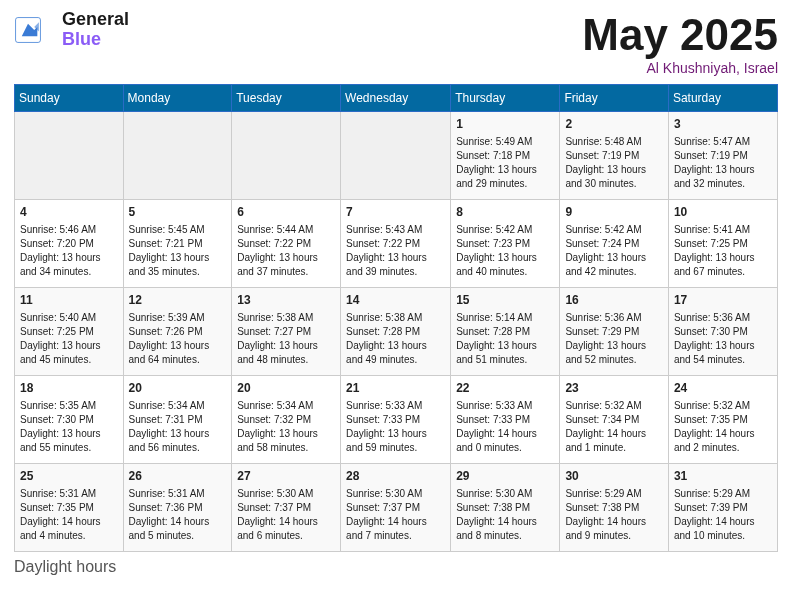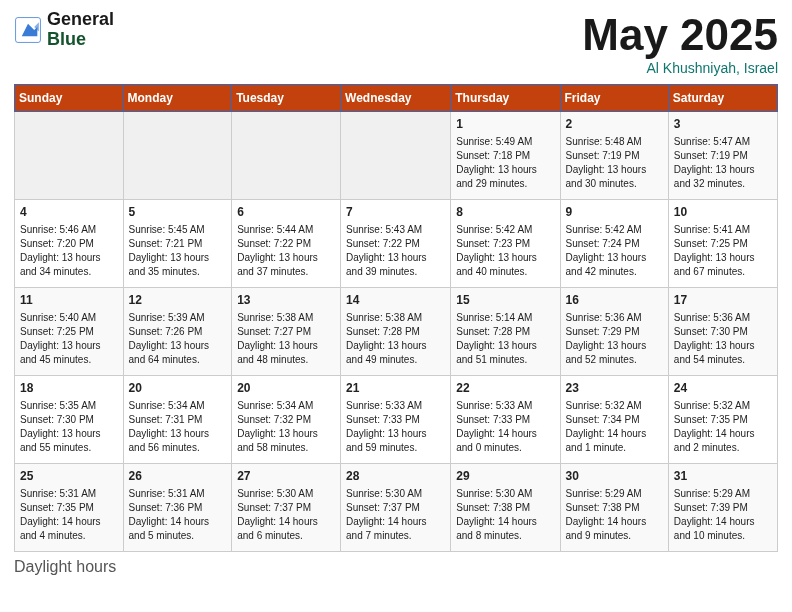--- a/index.html
+++ b/index.html
@@ -17,21 +17,21 @@
     }
     .header {
       display: flex;
       justify-content: space-between;
       align-items: flex-start;
       margin-bottom: 8px;
     }
     .logo {
       display: flex;
       align-items: center;
-      gap: 5px;
+      gap: 20px;
     }
     .logo-text {
       font-size: 18px;
       font-weight: bold;
       color: #1a1a1a;
       line-height: 1.1;
     }
     .logo-icon {
       width: 28px;
       height: 28px;
@@ -39,33 +39,33 @@
     .title-area {
       text-align: right;
     }
     .main-title {
       font-size: 44px;
       font-weight: bold;
       color: #1a1a1a;
     }
     .subtitle {
       font-size: 14px;
-      color: #0f766e;
+      color: #701a75;
     }
     .calendar {
       width: 100%;
       border-collapse: collapse;
       font-size: 10.5px;
     }
     .calendar thead tr th {
-      background-color: #c2410c;
+      background-color: #0369a1;
       color: #fff;
       padding: 6px 4px;
       text-align: left;
-      font-weight: bold;
+      font-weight: normal;
       font-size: 12px;
       border: 1px solid #2a6bc5;
     }
     .calendar tbody tr td {
       border: 1px solid #ccc;
       vertical-align: top;
       padding: 4px 5px;
       width: 113px;
       height: 88px;
       background: #fff;
@@ -100,21 +100,21 @@
 <div class="page">
   <div class="header">
     <div class="logo">
       <svg class="logo-icon" viewBox="0 0 36 36" xmlns="http://www.w3.org/2000/svg">
         <rect x="2" y="2" width="32" height="32" rx="3" fill="white" stroke="#3a7bd5" stroke-width="1"></rect>
         <polygon points="10,26 18,10 26,18 30,14 30,26" fill="#3a7bd5"></polygon>
         <polygon points="26,14 32,8 32,20" fill="#3a7bd5" opacity="0.6"></polygon>
       </svg>
       <div class="logo-text">
         <div>General</div>
-        <div style="color:#14532d;">Blue</div>
+        <div style="color:#8b5cf6;">Blue</div>
       </div>
     </div>
     <div class="title-area">
       <div class="main-title">May 2025</div>
       <div class="subtitle">Al Khushniyah, Israel</div>
     </div>
   </div>
 
   <table class="calendar">
     <thead>

